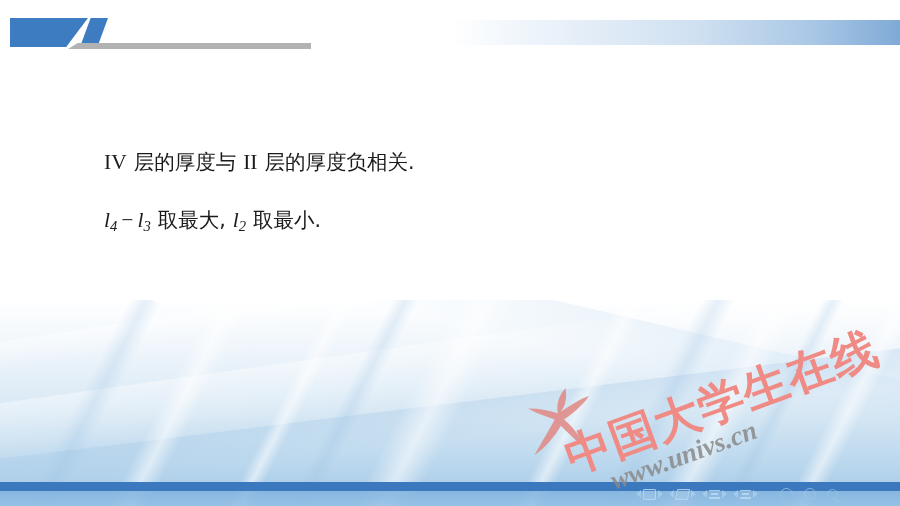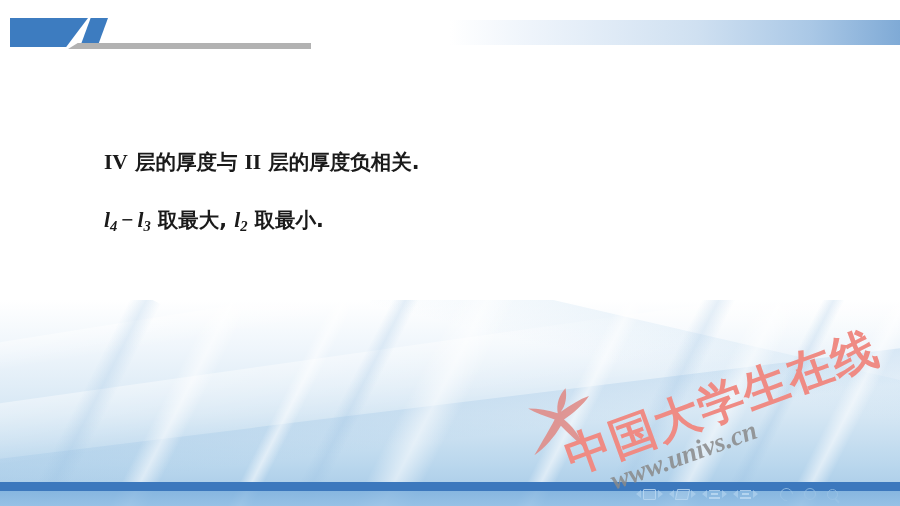--- a/index.html
+++ b/index.html
@@ -51,21 +51,20 @@
     width: 243px; height: 6px;
     background: #b2b2b2;
     clip-path: polygon(4% 0, 100% 0, 100% 100%, 0 100%);
   }
 
   
   #content {
     position: absolute;
     left: 104px; top: 152px;
     width: 720px;
-    font-weight: bold;
   }
   .line {
     color: #1a1a1a;
     font-size: 21.5px;
     line-height: 1.0;
     white-space: nowrap;
   }
   .line-1 { margin-bottom: 36px; }
   .cjk {
     font-family: "DejaVu Sans", "Liberation Sans", sans-serif;

